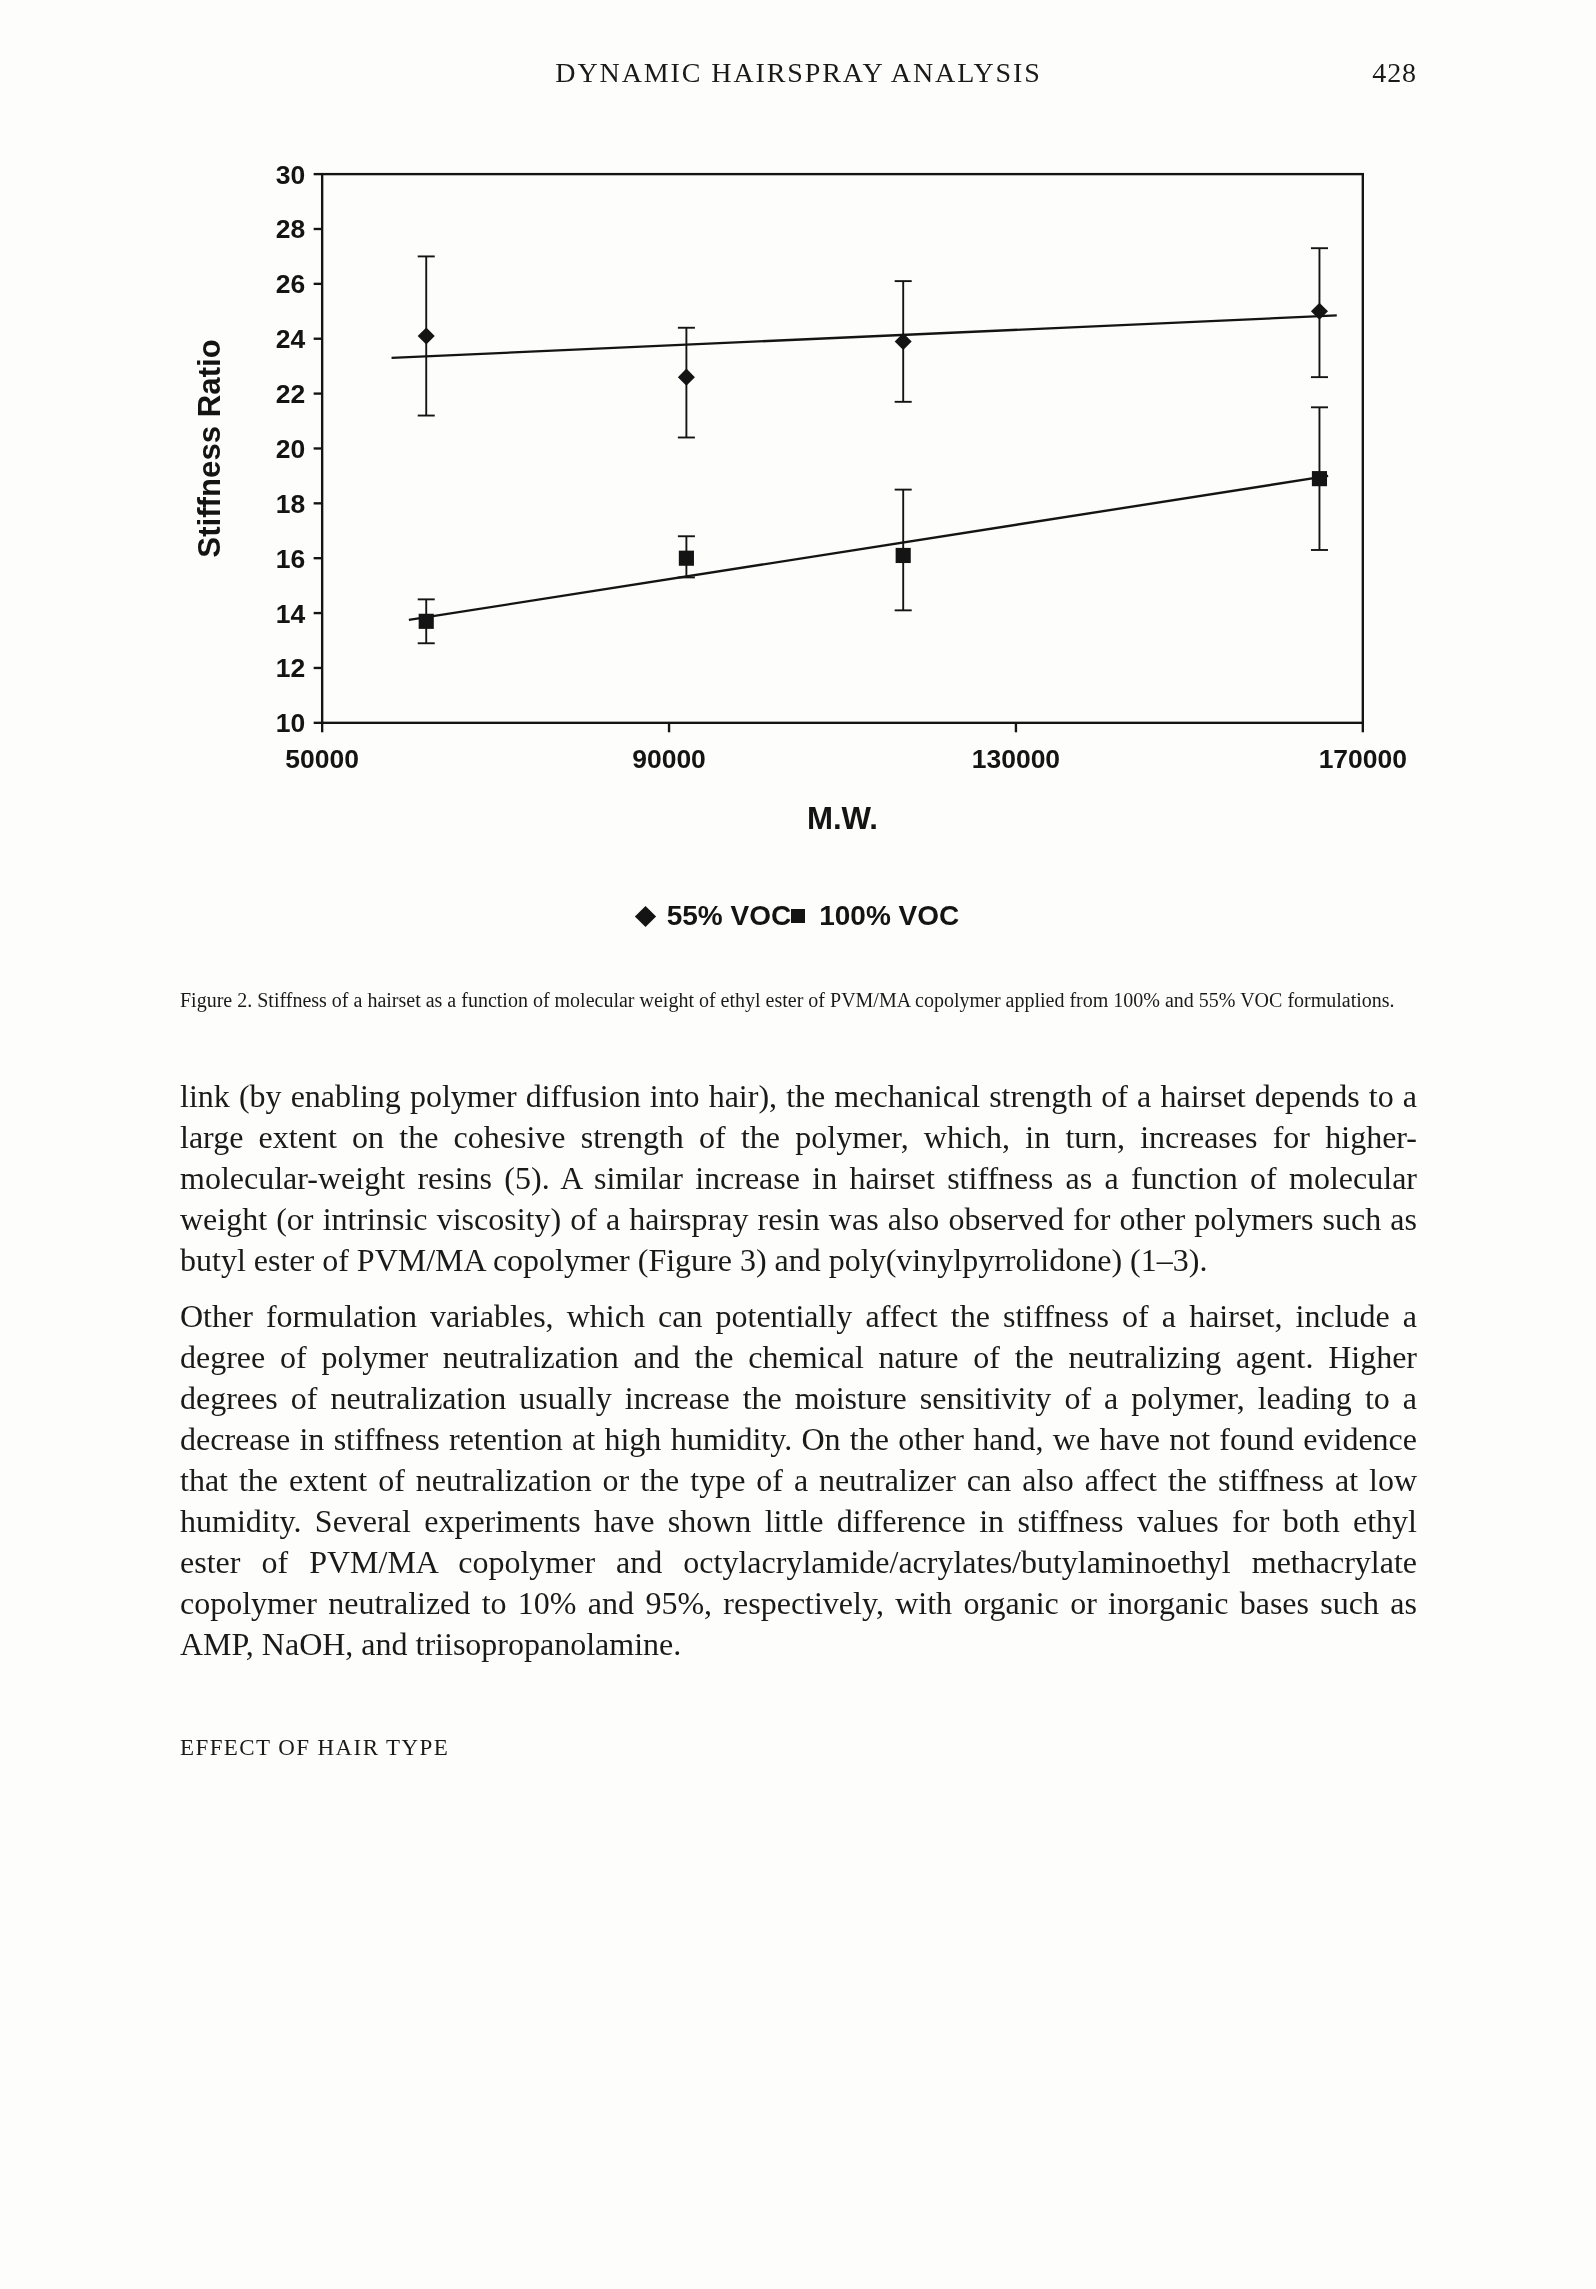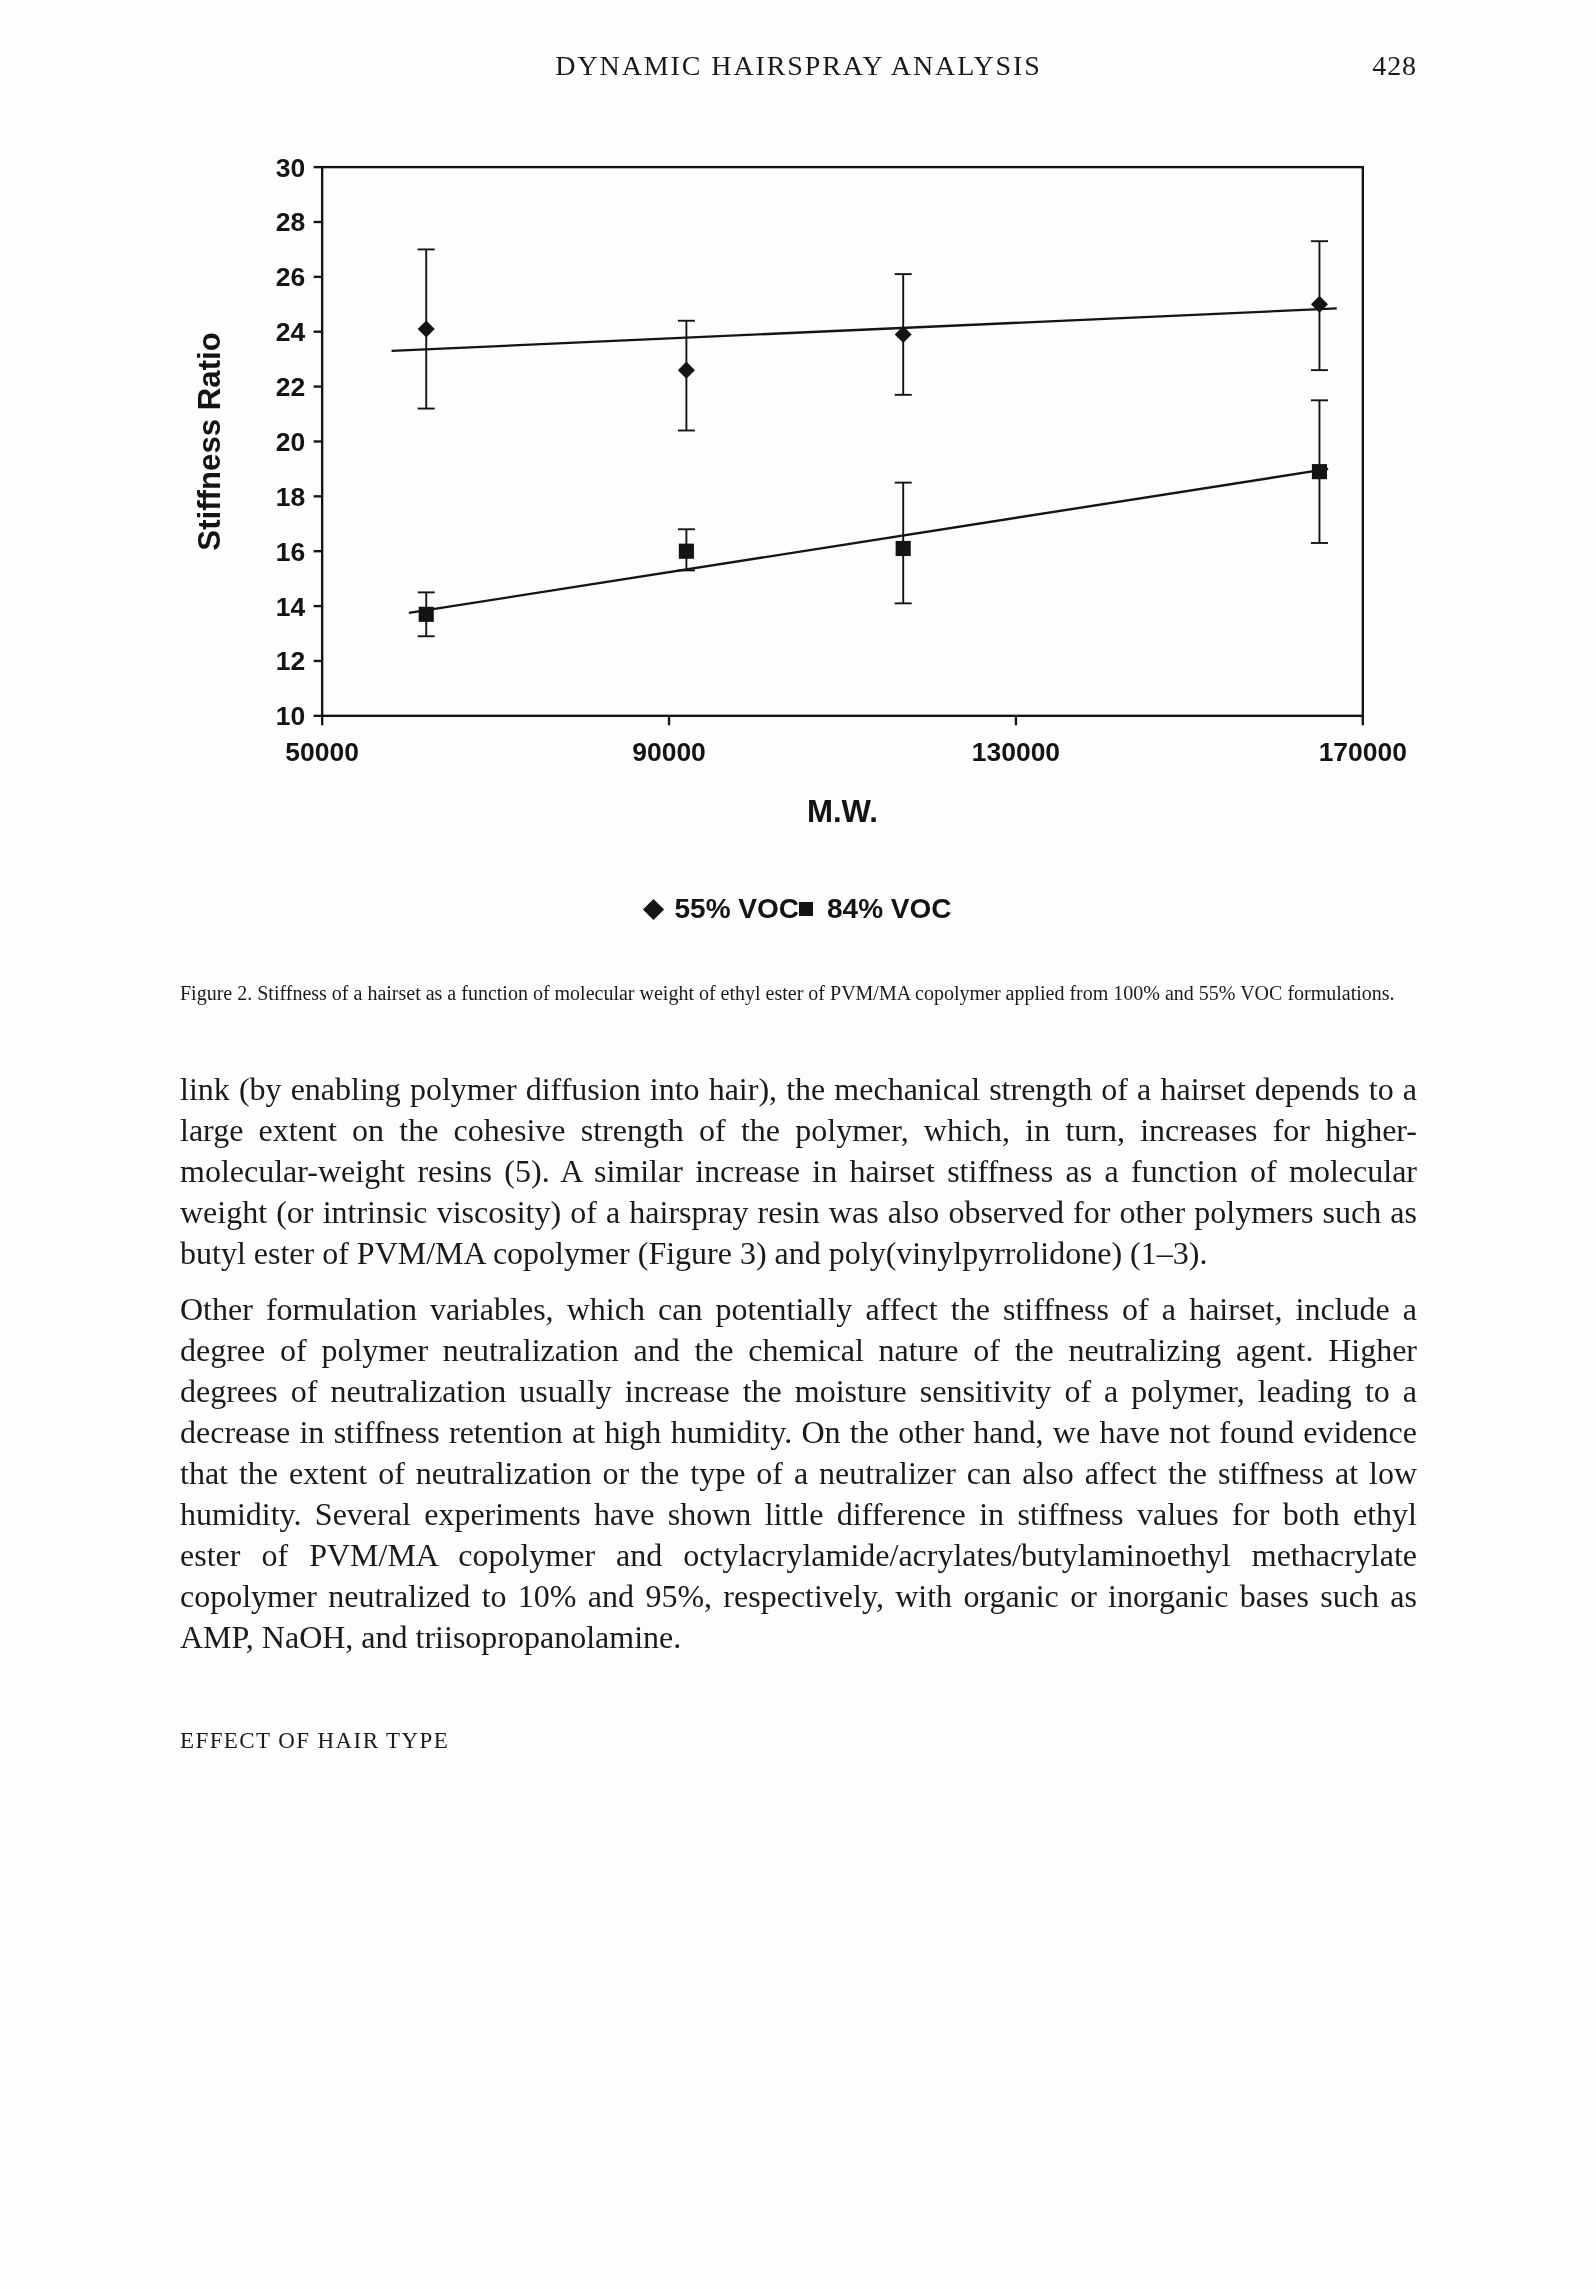--- a/index.html
+++ b/index.html
@@ -6,21 +6,21 @@
   html, body { background:#d9d9d9; }
   .page {
     width:1597px; height:2289px;
     margin:0 auto;
     background:#fdfdfb;
     color:#1a1a1a;
     position:relative;
     font-family:"Liberation Serif", serif;
     overflow:hidden;
   }
-  .content { width:1237px; margin:7px auto; padding-top:43px; }
+  .content { width:1237px; margin:14px auto; padding-top:43px; }
 
   .header-row { position:relative; text-align:center; font-size:28px; letter-spacing:1.9px; }
   .page-number { position:absolute; right:0; top:0; letter-spacing:0.9px; }
 
   .figure { margin-top:52px; }
   #chart-svg { display:block; }
   .tick { font:bold 28px "Liberation Sans", sans-serif; fill:#141414; }
   .axis-title { font:bold 33px "Liberation Sans", sans-serif; fill:#141414; }
 
   .legend {
@@ -127,21 +127,21 @@
           <text class="axis-title" transform="rotate(-90 42 325)" x="42" y="325" text-anchor="middle">Stiffness Ratio</text>
         </svg>
 
       <div class="legend">
         <span class="legend-item">
           <span class="marker diamond"></span>
           <span>55% VOC</span>
         </span>
         <span class="legend-item">
           <span class="marker square"></span>
-          <span>84% VOC</span>
+          <span>100% VOC</span>
         </span>
       </div>
 
       <p class="caption">
         <span>Figure 2.</span>
         <span>Stiffness of a hairset as a function of molecular weight of ethyl ester of PVM/MA copolymer applied from 100% and 55% VOC formulations.</span>
       </p>
     </div>
 
     <p class="body-para">link (by enabling polymer diffusion into hair), the mechanical strength of a hairset depends to a large extent on the cohesive strength of the polymer, which, in turn, increases for higher-molecular-weight resins (5). A similar increase in hairset stiffness as a function of molecular weight (or intrinsic viscosity) of a hairspray resin was also observed for other polymers such as butyl ester of PVM/MA copolymer (Figure 3) and poly(vinylpyrrolidone) (1–3).</p>

